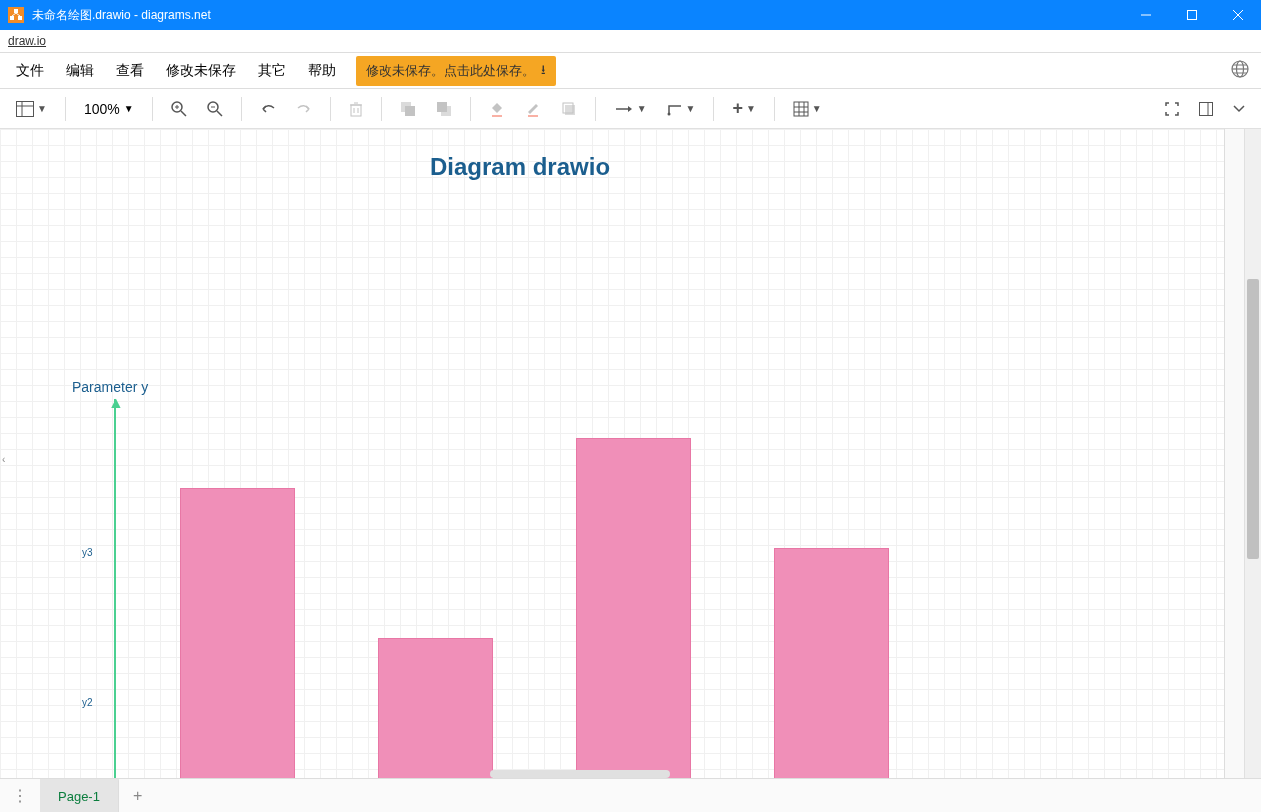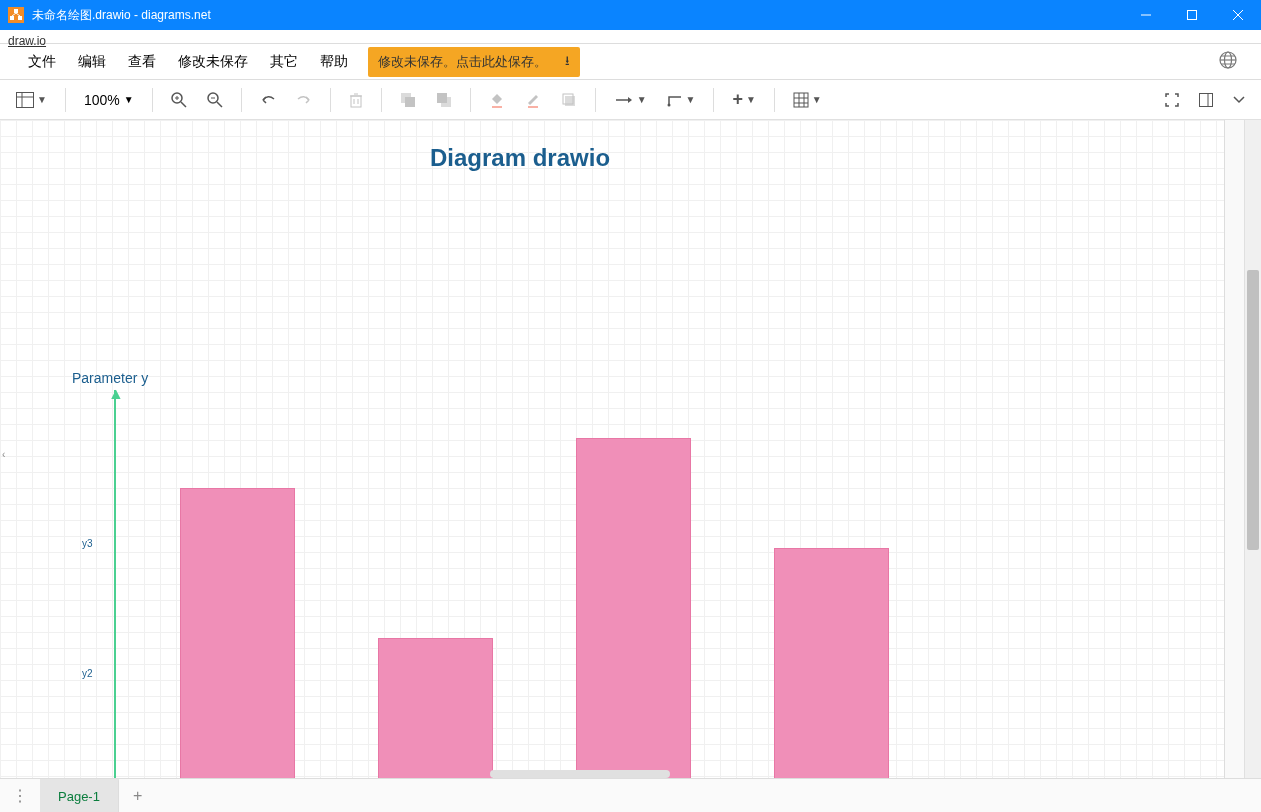--- a/index.html
+++ b/index.html
@@ -3,24 +3,24 @@
 <meta charset="utf-8">
 <style>
 * { margin: 0; padding: 0; box-sizing: border-box; font-family: "Segoe UI", Arial, sans-serif; }
 body { width: 1261px; height: 812px; overflow: hidden; background: #fff; display: flex; flex-direction: column; }
 .titlebar { background: #0a84ff; color: #fff; height: 30px; display: flex; align-items: center; padding-left: 8px; font-size: 12px; }
 .titlebar-icon { width: 16px; height: 16px; background: #f28c28; margin-right: 8px; display: flex; align-items: center; justify-content: center; }
 .titlebar-icon svg { width: 12px; height: 12px; }
 .titlebar-title { flex: 1; }
 .win-controls { display: flex; height: 100%; }
 .win-btn { width: 46px; height: 100%; display: flex; align-items: center; justify-content: center; cursor: pointer; }
-.appname { height: 14px; font-size: 12px; padding: 4px 8px; color: #333; border-bottom: 1px solid #ddd; text-decoration: underline; }
-.menubar { height: 36px; display: flex; align-items: center; padding: 0 18px; gap: 2px; border-bottom: 1px solid #ddd; justify-content: space-between; }
+.appname { height: 23px; font-size: 12px; padding: 4px 8px; color: #333; border-bottom: 1px solid #ddd; text-decoration: underline; }
+.menubar { height: 36px; display: flex; align-items: center; padding: 0 6px; gap: 2px; border-bottom: 1px solid #ddd; justify-content: space-between; }
 .menu-item { padding: 6px 10px; font-size: 14px; cursor: pointer; }
-.save-banner { background: #f5a623; color: #333; font-size: 13px; padding: 4px 10px; margin-left: 8px; border-radius: 2px; display: flex; align-items: center; gap: 18px; cursor: pointer; }
+.save-banner { background: #f5a623; color: #333; font-size: 13px; padding: 4px 10px; margin-left: 8px; border-radius: 2px; display: flex; align-items: center; gap: 6px; cursor: pointer; }
 .globe-icon { margin-left: auto; padding: 6px; cursor: pointer; color: #666; }
 .toolbar { height: 40px; display: flex; align-items: center; padding: 0 8px; border-bottom: 1px solid #e0e0e0; gap: 4px; }
 .tb-btn { padding: 6px 8px; cursor: pointer; display: flex; align-items: center; color: #555; border-radius: 2px; }
 .tb-btn.disabled { opacity: 0.35; cursor: default; }
 .tb-sep { width: 1px; height: 24px; background: #ddd; margin: 0 6px; }
 .zoom-select { font-size: 14px; padding: 4px 8px; display: flex; align-items: center; gap: 4px; cursor: pointer; }
 .toolbar-right { margin-left: auto; display: flex; gap: 4px; }
 .canvas-area { flex: 1; position: relative; overflow: hidden; background: #fff; display: flex; }
 .canvas { flex: 1; position: relative; background-image:
   linear-gradient(#f0f0f0 1px, transparent 1px),
@@ -244,21 +244,21 @@
 </div>
 
 <div class="canvas-area">
   <div class="canvas">
     <div class="left-handle">‹</div>
     <div class="chart-title">Diagram drawio</div>
     <div class="ylabel">Parameter y</div>
     <div class="axis-arrow">▲</div>
     <div class="axis-y"></div>
     <div class="tick-label" style="left:82px; top:418px;">y3</div>
-    <div class="tick-label" style="left:82px; top:548px;">y2</div>
+    <div class="tick-label" style="left:82px; top:568px;">y2</div>
     <div class="bar" style="left:180px; width:115px; bottom:0; height:290px;"></div>
     <div class="bar" style="left:378px; width:115px; bottom:0; height:140px;"></div>
     <div class="bar" style="left:576px; width:115px; bottom:0; height:340px;"></div>
     <div class="bar" style="left:774px; width:115px; bottom:0; height:230px;"></div>
     <div class="hscroll-stub"></div>
   </div>
   <div class="collapsed-panel"></div>
   <div class="scrollbar-v">
       <div class="scrollbar-thumb"></div>
     </div>

